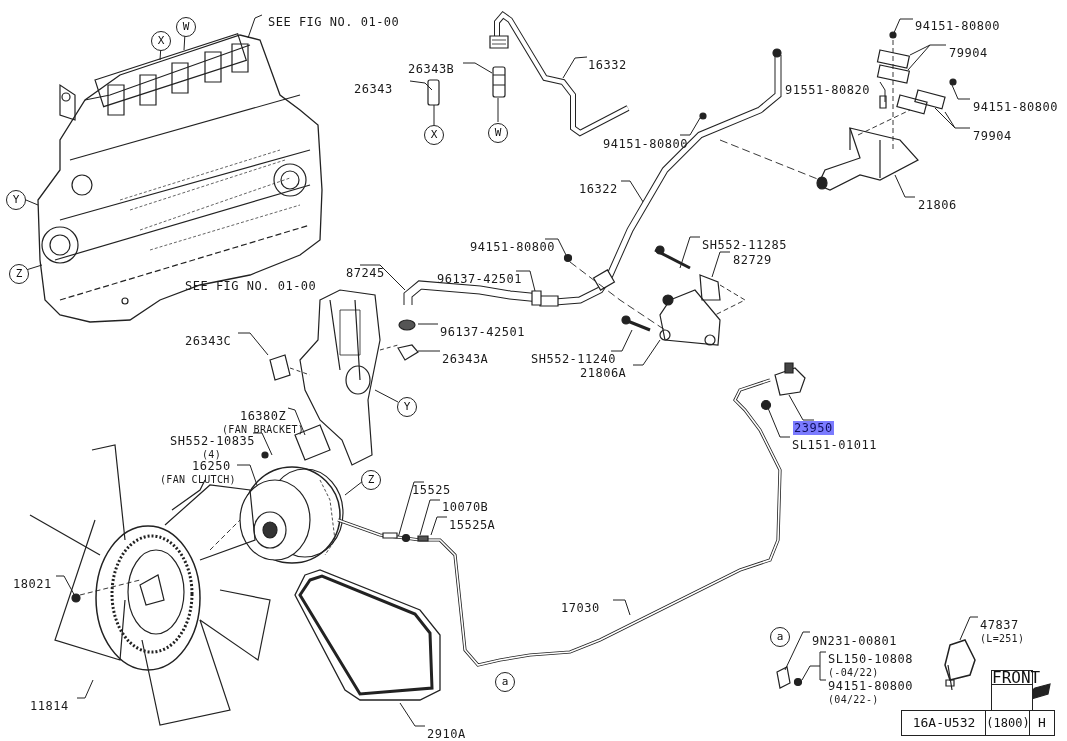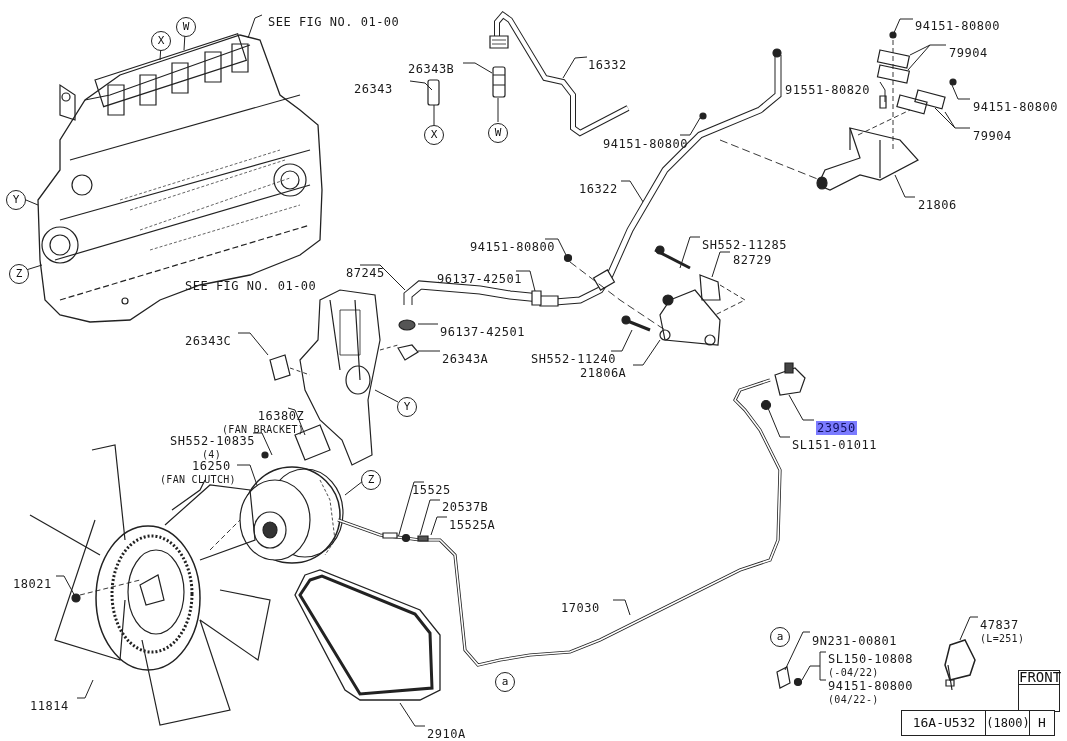--- a/index.html
+++ b/index.html
@@ -275,38 +275,38 @@
 <div class="lbl" style="left:733px;top:246px">82729</div>
 
 <div class="lbl" style="left:346px;top:259px">87245</div>
 <div class="lbl" style="left:437px;top:265px">96137-42501</div>
 <div class="lbl" style="left:440px;top:318px">96137-42501</div>
 <div class="lbl" style="left:442px;top:345px">26343A</div>
 <div class="lbl" style="left:185px;top:327px">26343C</div>
 <div class="lbl" style="left:531px;top:345px">SH552-11240</div>
 <div class="lbl" style="left:580px;top:359px">21806A</div>
 
-<div class="lbl" style="left:816px;top:414px"><span class="hl">23950</span></div>
+<div class="lbl" style="left:793px;top:414px"><span class="hl">23950</span></div>
 <div class="lbl" style="left:792px;top:431px">SL151-01011</div>
 
 <div class="lbl" style="left:222px;top:402px;text-align:right">
-  <span style="display:block;text-align:right">16380Z</span>
+  <span style="display:block;text-align:center">16380Z</span>
   <span class="sub">(FAN BRACKET)</span>
 </div>
 <div class="lbl" style="left:170px;top:427px;text-align:left">
   <span style="display:block">SH552-10835</span>
   <span class="sub" style="padding-left:32px">(4)</span>
 </div>
 <div class="lbl" style="left:160px;top:452px">
   <span style="display:block;padding-left:32px">16250</span>
   <span class="sub">(FAN CLUTCH)</span>
 </div>
 
 <div class="lbl" style="left:412px;top:476px">15525</div>
-<div class="lbl" style="left:442px;top:493px">20537B</div>
+<div class="lbl" style="left:442px;top:493px">10070B</div>
 <div class="lbl" style="left:449px;top:511px">15525A</div>
 
 <div class="lbl" style="left:13px;top:570px">18021</div>
 <div class="lbl" style="left:561px;top:594px">17030</div>
 <div class="lbl" style="left:30px;top:692px">11814</div>
 <div class="lbl" style="left:427px;top:720px">2910A</div>
 
 <div class="lbl" style="left:980px;top:611px">
   <span style="display:block">47837</span>
   <span class="sub">(L=251)</span>
@@ -314,18 +314,18 @@
 <div class="lbl" style="left:812px;top:627px">9N231-00801</div>
 <div class="lbl" style="left:828px;top:645px">
   <span style="display:block">SL150-10808</span>
   <span class="sub">(-04/22)</span>
 </div>
 <div class="lbl" style="left:828px;top:672px">
   <span style="display:block">94151-80800</span>
   <span class="sub">(04/22-)</span>
 </div>
 
-<div class="titlebox" style="left:1018px;top:670px;width:40px;height:40px;font-size:14px;line-height:13px">
+<div class="titlebox" style="left:991px;top:670px;width:40px;height:40px;font-size:16px;line-height:13px">
   <span style="display:block;border-bottom:1.2px solid #222">FRONT</span>
 </div>
 <div class="titlebox" style="left:901px;top:710px;width:84px;height:24px;line-height:24px">16A-U532</div>
 <div class="titlebox" style="left:985px;top:710px;width:44px;height:24px;line-height:24px;font-size:12px">(1800)</div>
 <div class="titlebox" style="left:1029px;top:710px;width:24px;height:24px;line-height:24px">H</div>
 
 </body></html>

